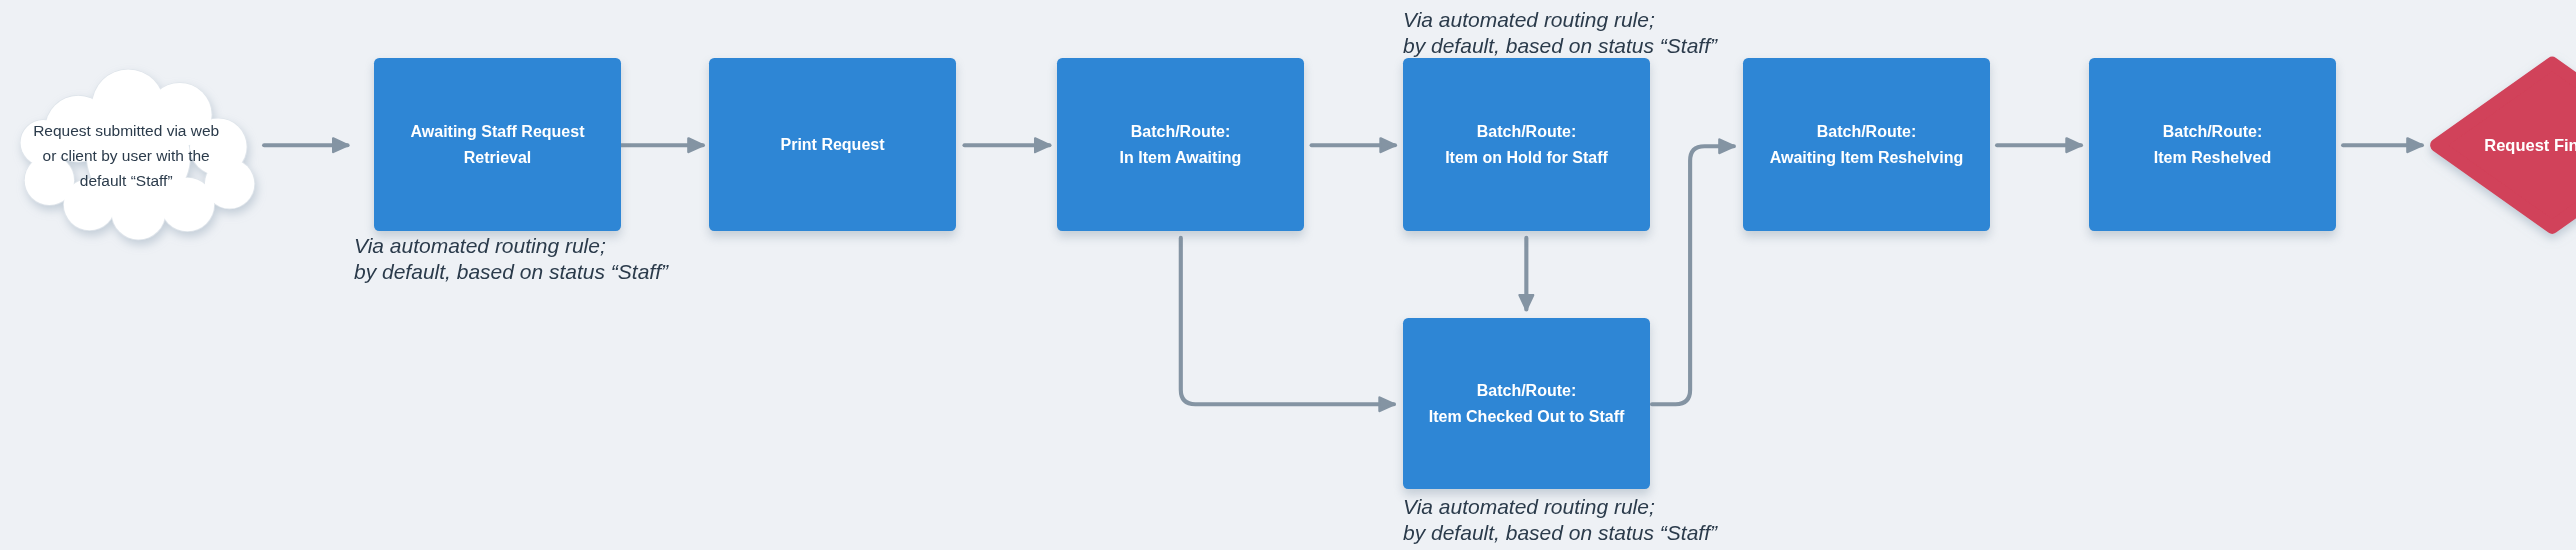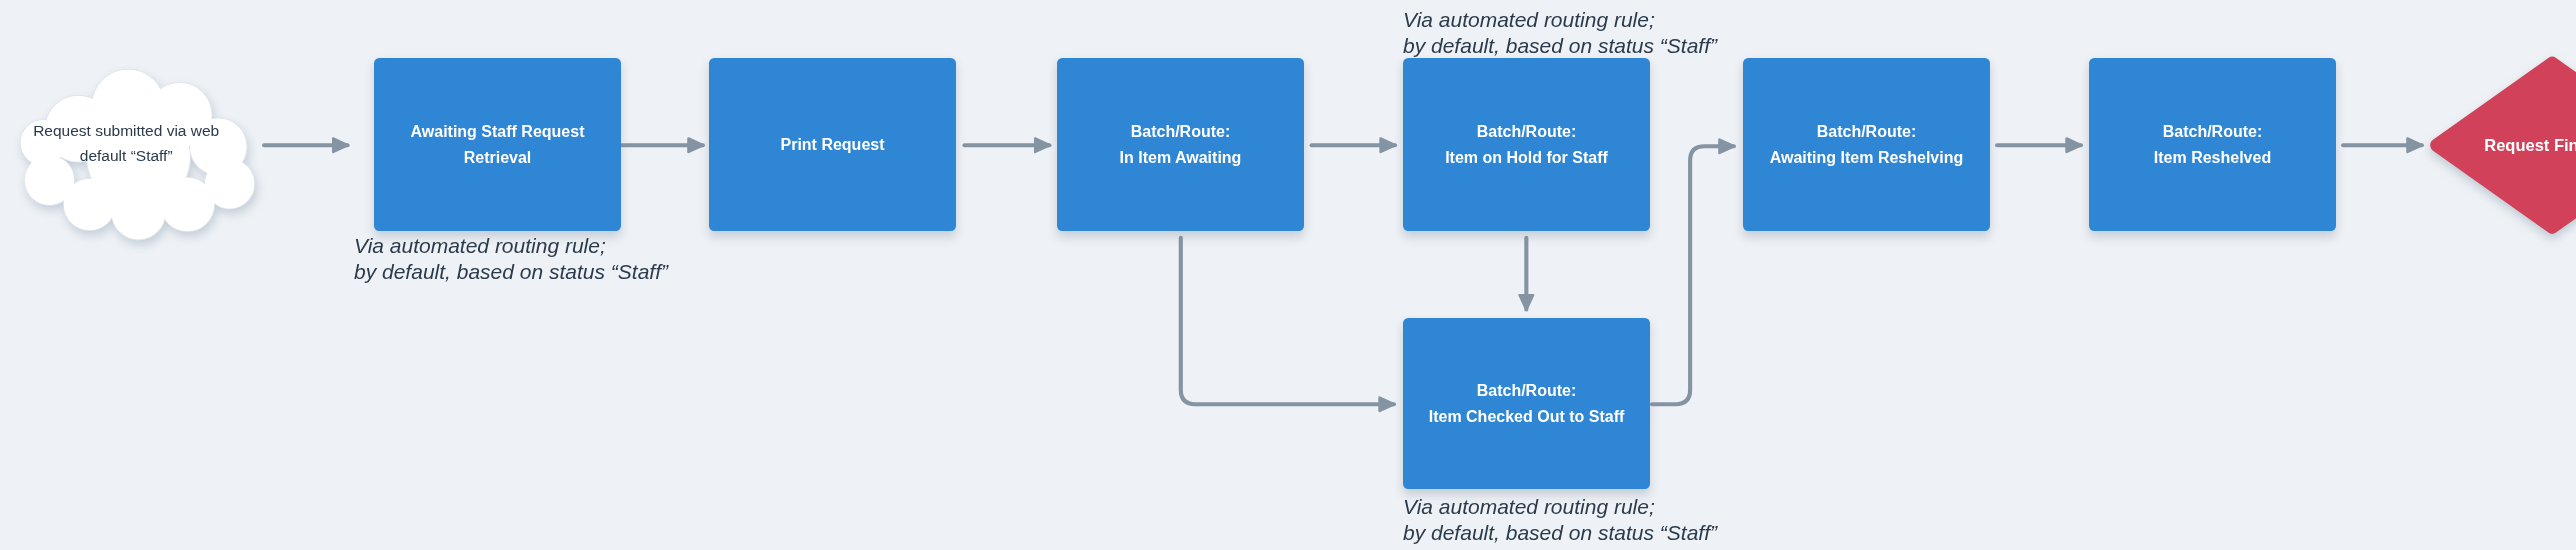--- a/index.html
+++ b/index.html
@@ -113,20 +113,21 @@
       <path class="connector" d="M 3207 785 H 3253 Q 3281 785 3281 757 V 312 Q 3281 284 3309 284 H 3366" marker-end="url(#arrow)"></path>
       <path class="connector" d="M 3877 282 H 4040" marker-end="url(#arrow)"></path>
       <path class="connector" d="M 4549 282 H 4702" marker-end="url(#arrow)"></path>
     </g>
 
     <path class="diamond-shape" filter="url(#diamondShadow)" d="M 4731 282 L 4955 123 L 5179 282 L 4955 441 Z"></path>
   </svg>
 
   <div class="cloud-text">
     <div>Request submitted via web</div>
+    <div>or client by user with the</div>
     <div>default “Staff”</div>
   </div>
 
   <div class="node" style="left:354px;top:58px;margin-left:20px;">
     <div class="nl">Awaiting Staff Request</div>
     <div class="nl">Retrieval</div>
   </div>
 
   <div class="node" style="left:709px;top:58px;">
     <div class="nl">Print Request</div>

